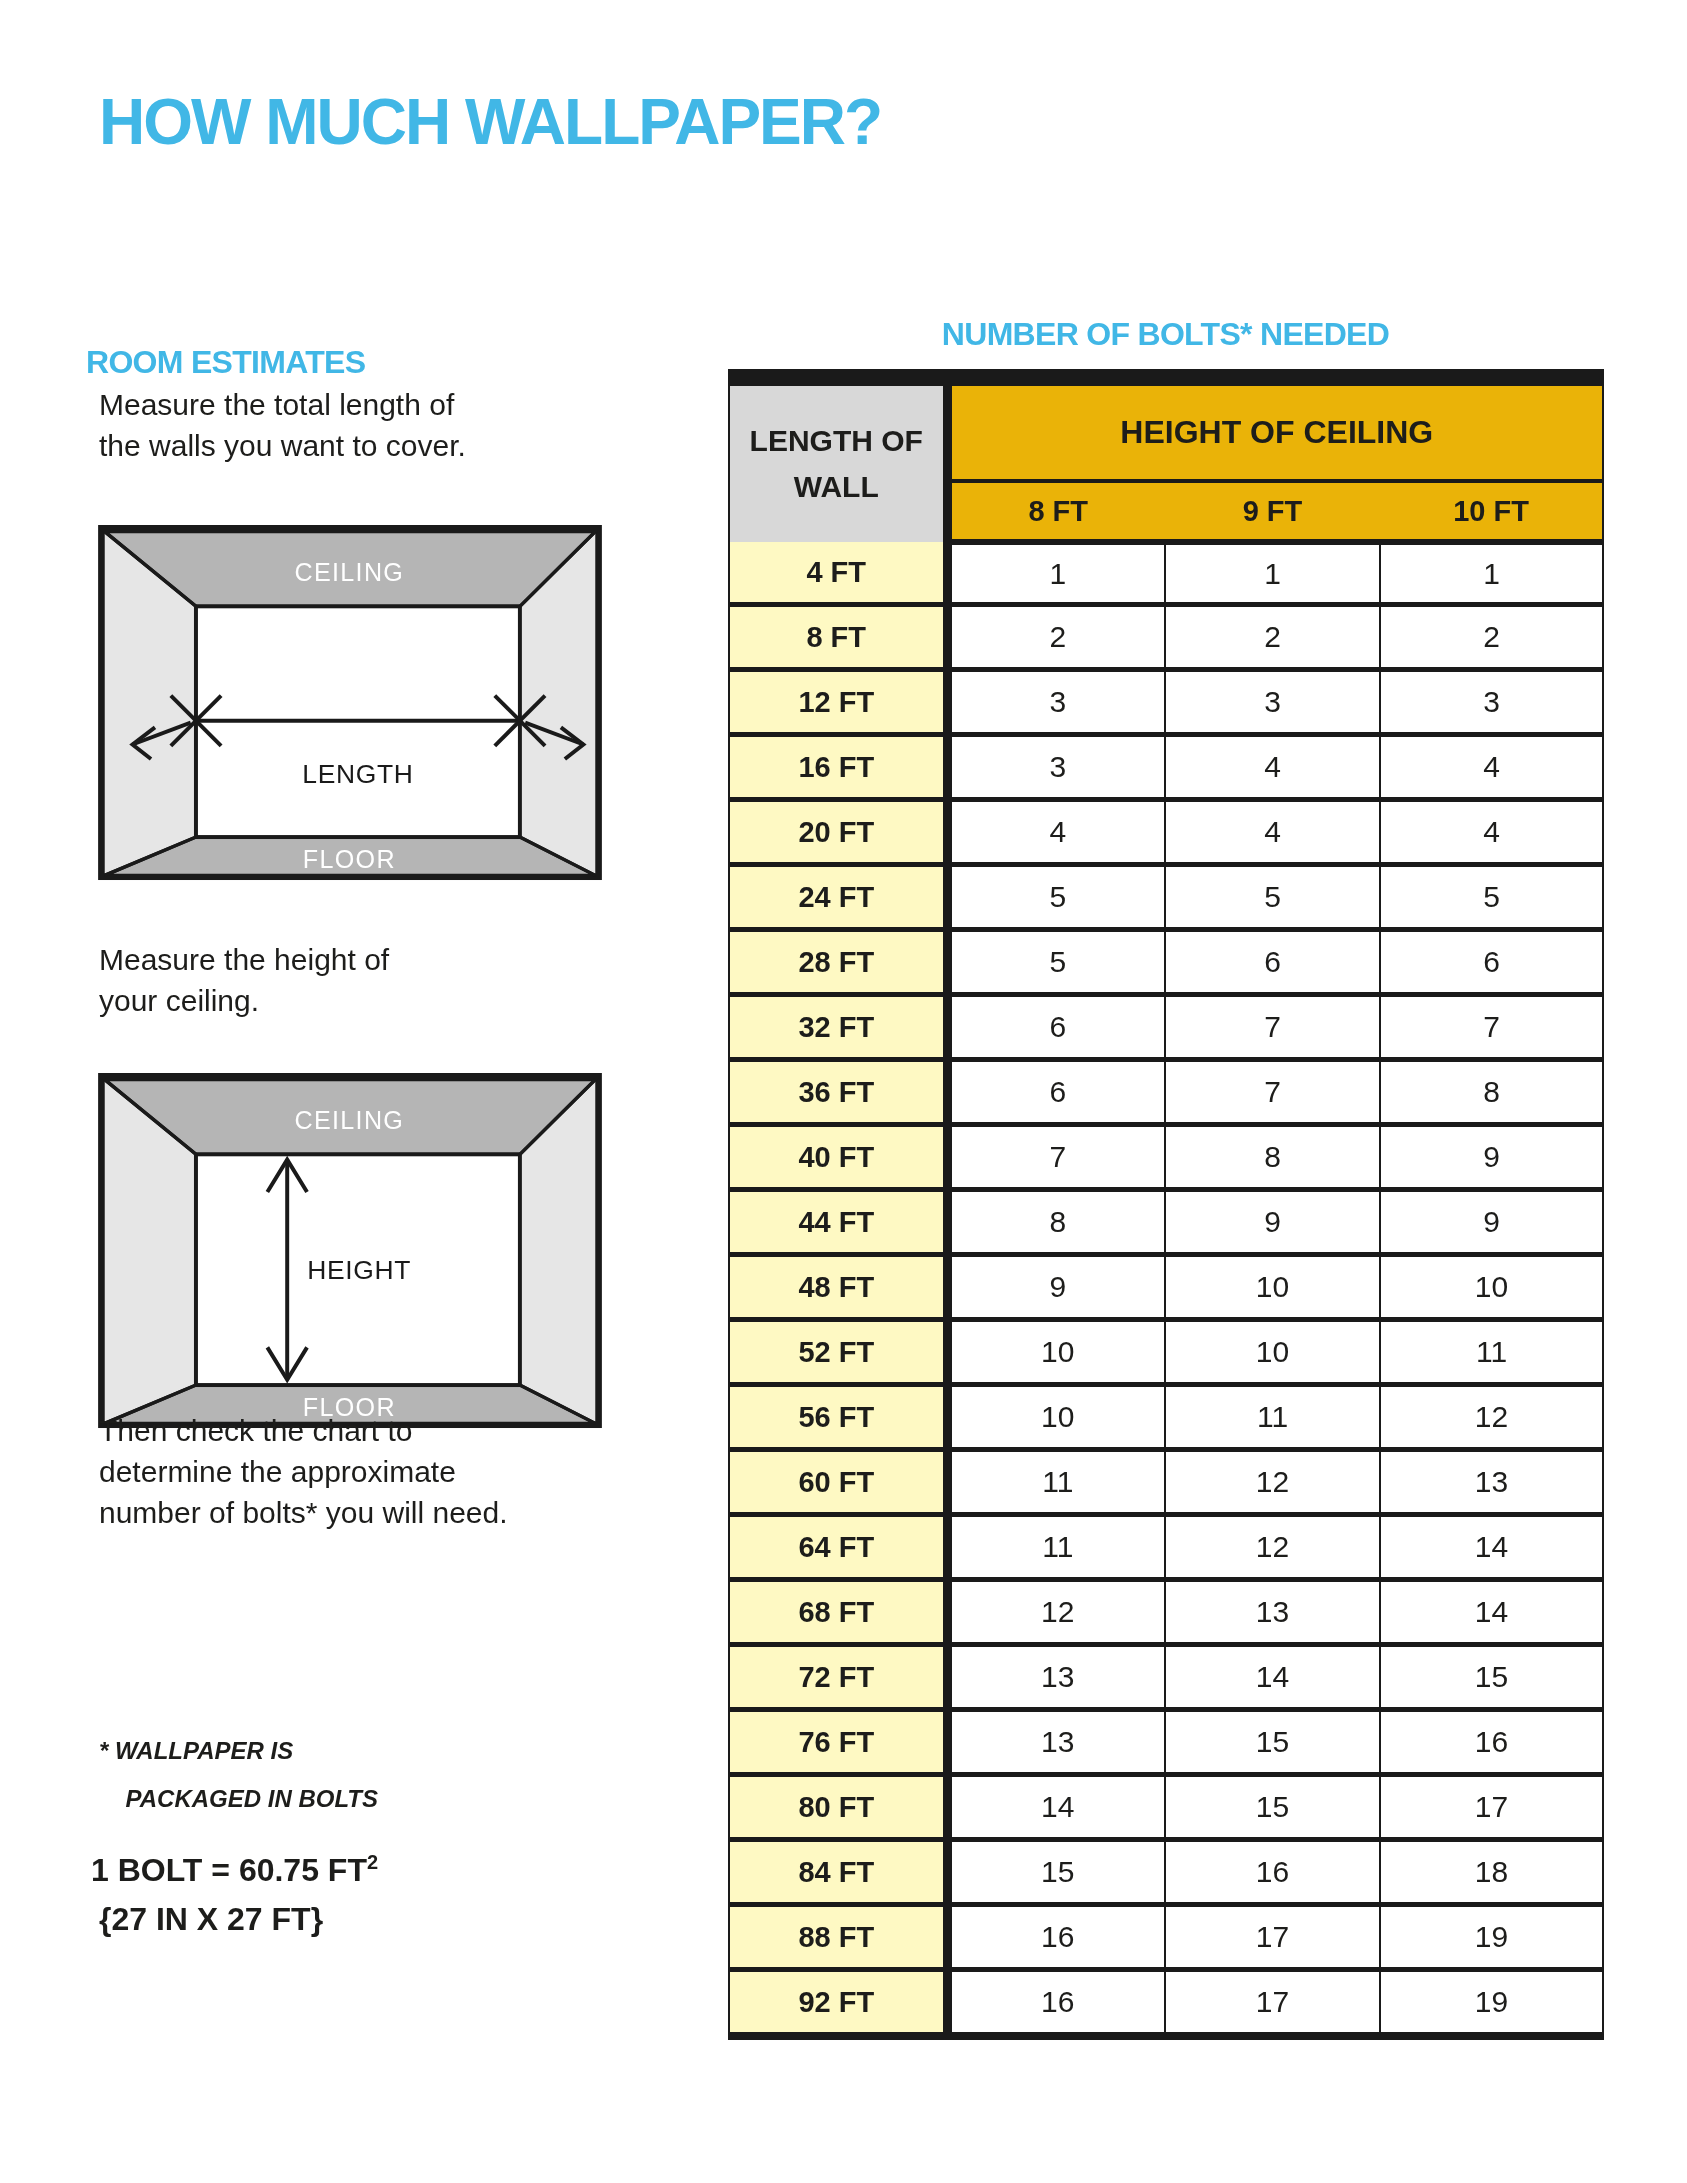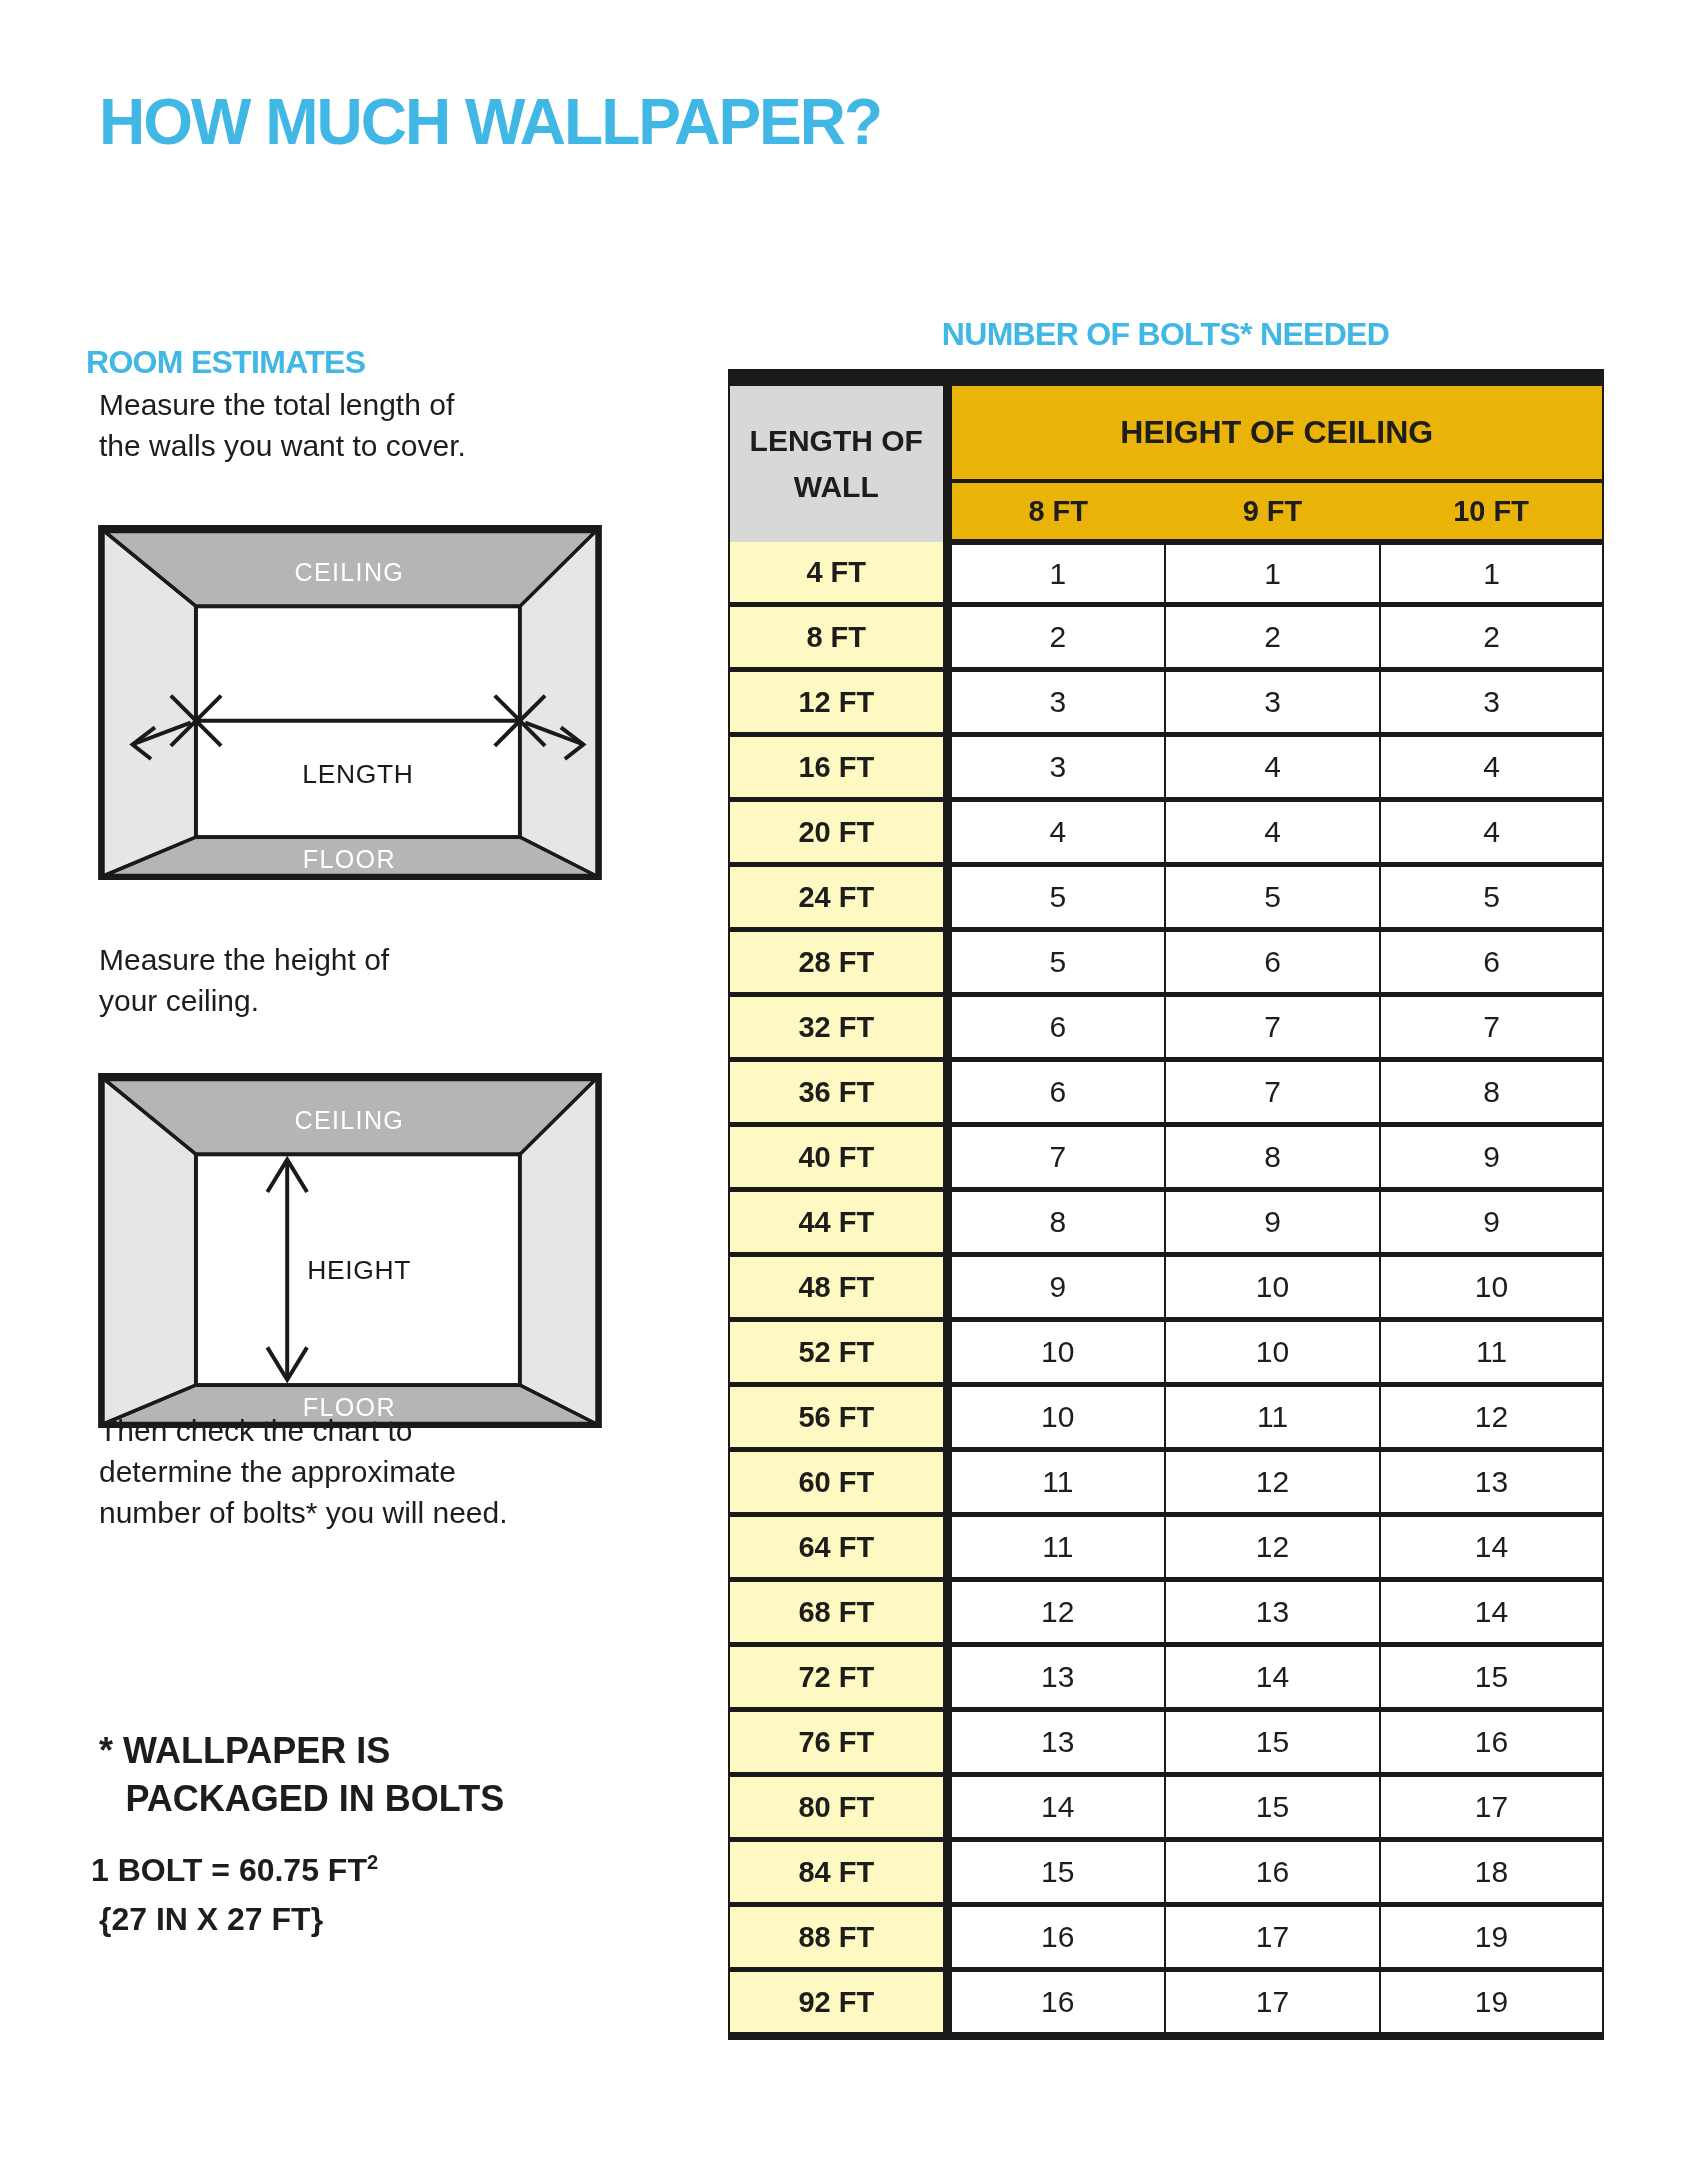--- a/index.html
+++ b/index.html
@@ -16,21 +16,21 @@
   }
   .room-estimates { left:86px; top:316px;margin-top:28px; }
   .table-heading { left:728px; top:316px; width:875px; text-align:center; }
   .para { position:absolute; left:99px; font-size:30px; line-height:41px; color:#1d1d1b; }
   .para1 { top:384px; }
   .para2 { top:939px; }
   .para3 { top:1410px; }
   .diagram { position:absolute; left:98px; }
   .diagram1 { top:525px; }
   .diagram2 { top:1073px; }
-  .footnote { position:absolute; left:99px; top:1727px; font-size:36px; font-weight:bold; line-height:48px; }
+  .footnote { position:absolute; left:99px; top:1727px; font-size:24px; font-weight:bold; line-height:48px;font-style:italic; }
   .footnote .indent { padding-left:26.5px; }
   .bolt-eq { position:absolute; left:91px; top:1852px; font-size:32px; font-weight:bold; }
   .bolt-eq sup { font-size:20px; vertical-align:super; line-height:0; }
   .bolt-dims { position:absolute; left:99px; top:1901px; font-size:32px; font-weight:bold; }
 
   table.bolts {
     position:absolute; left:728px; top:369px; width:875px;
     border-collapse:collapse; table-layout:fixed;
     border-left:2.6px solid #1a1a1a; border-right:2.6px solid #1a1a1a;
     border-top:17px solid #1a1a1a; border-bottom:8px solid #1a1a1a;

